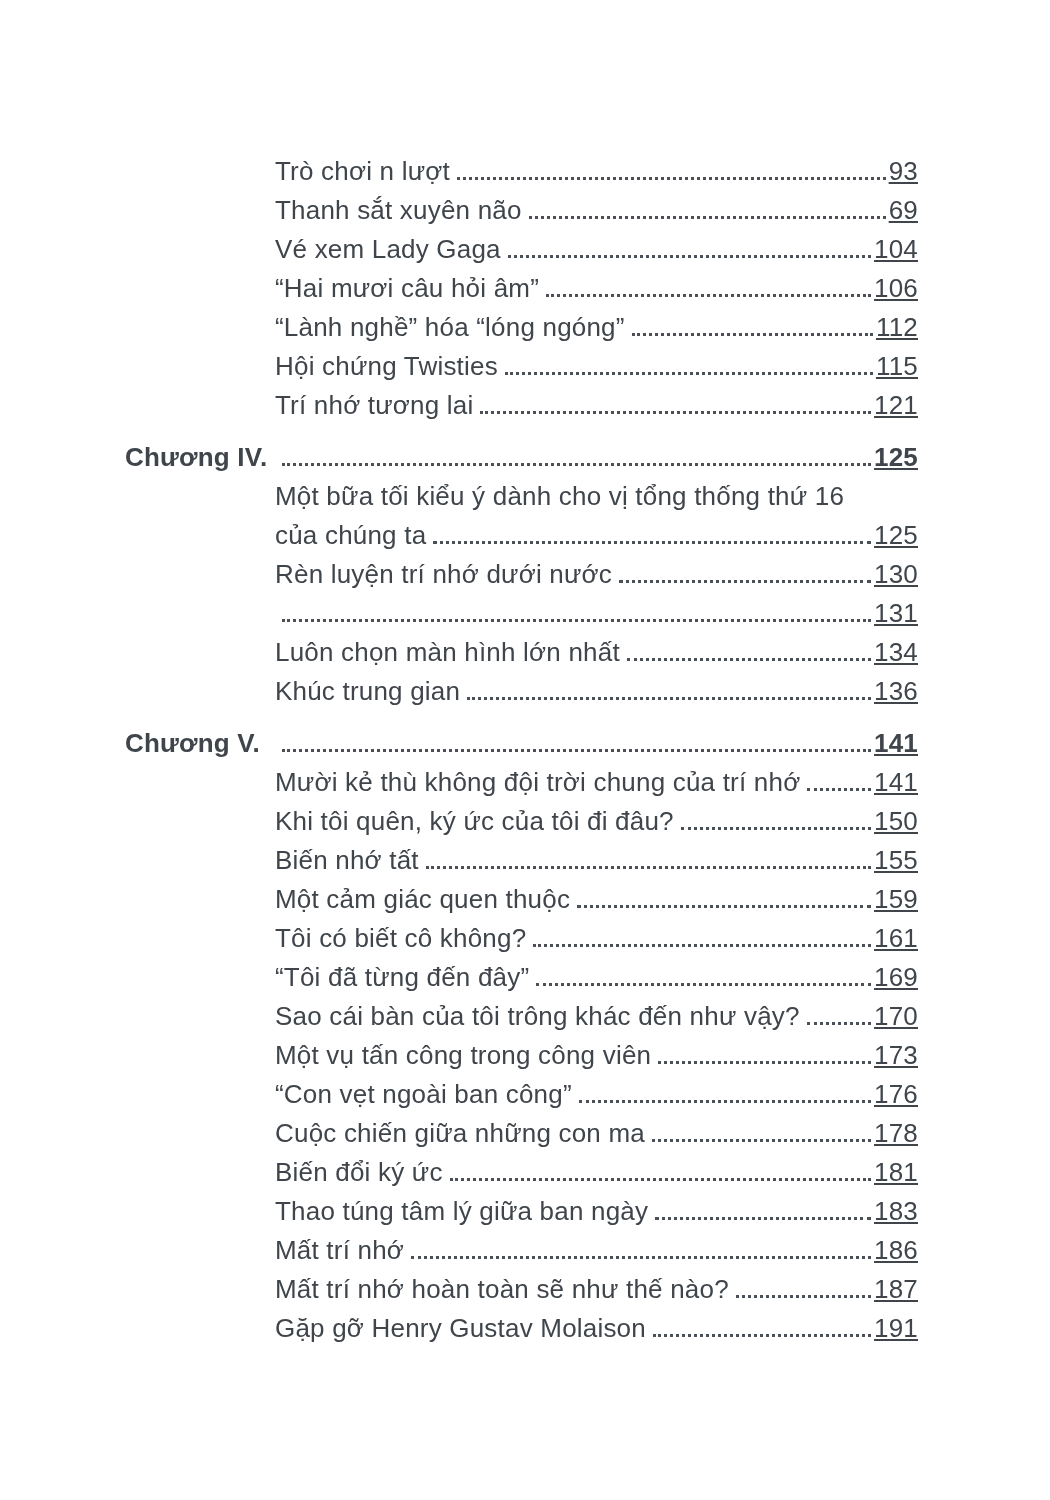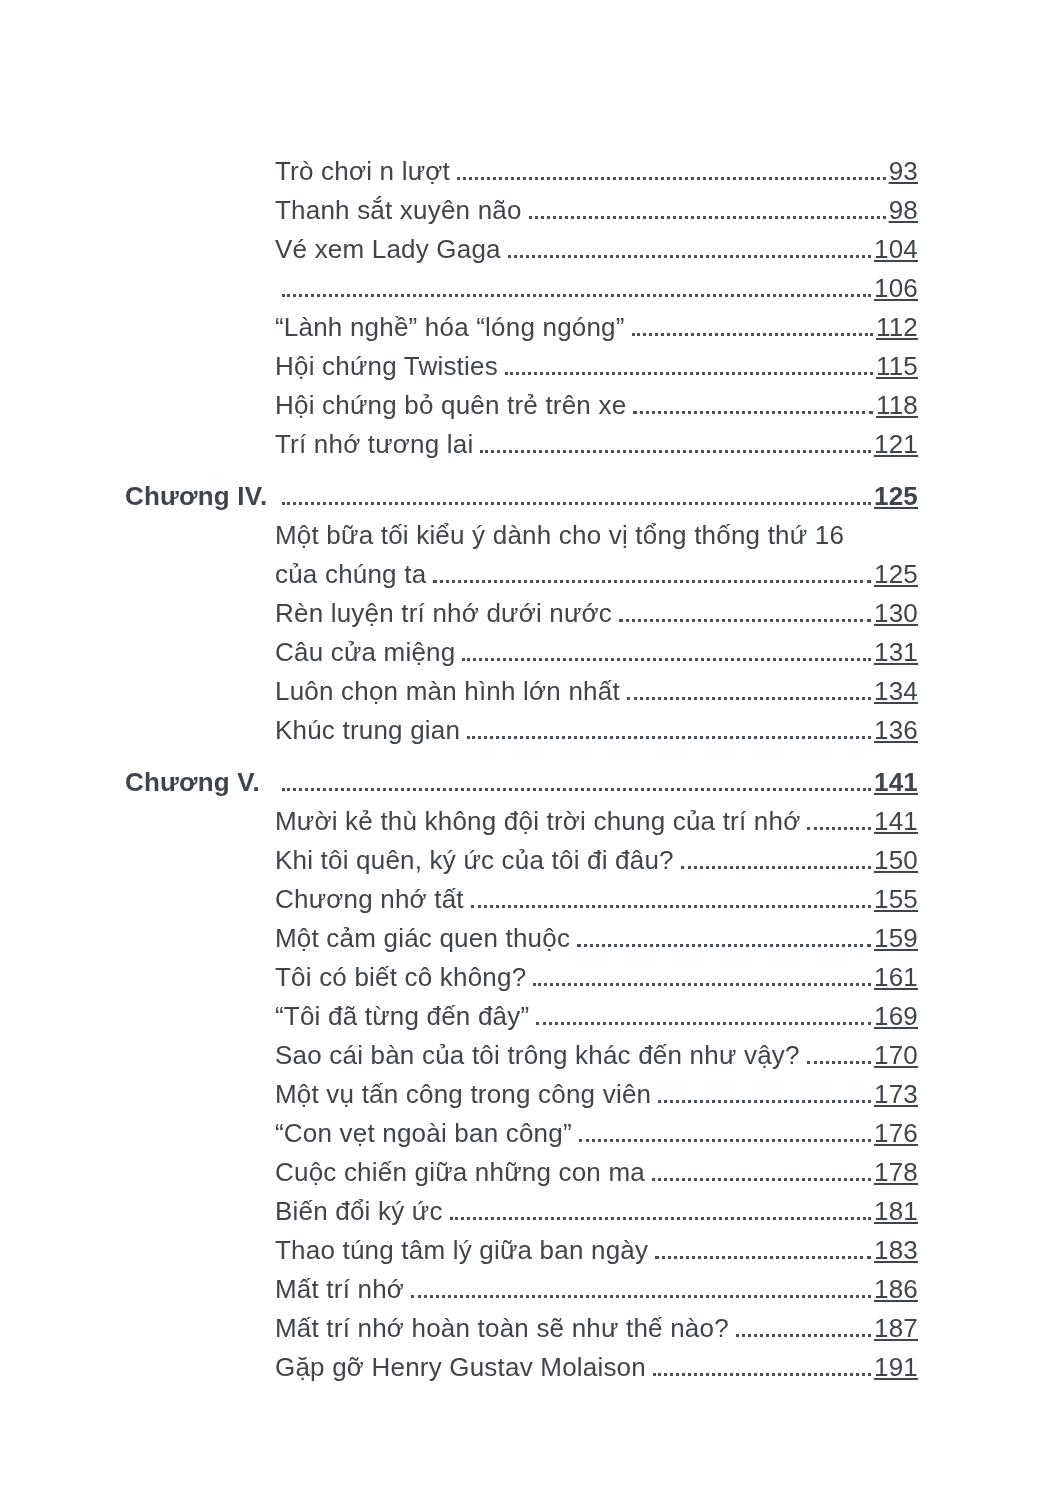--- a/index.html
+++ b/index.html
@@ -60,60 +60,53 @@
           <span class="entry-title">Trò chơi n lượt</span>
           <span class="dots"></span>
           <span class="page-num">93</span>
         </span>
       </div>
       <div class="row">
         <span class="chapter-col"></span>
         <span class="entry-body">
           <span class="entry-title">Thanh sắt xuyên não</span>
           <span class="dots"></span>
-          <span class="page-num">98</span>
+          <span class="page-num">69</span>
         </span>
       </div>
       <div class="row">
         <span class="chapter-col"></span>
         <span class="entry-body">
           <span class="entry-title">Vé xem Lady Gaga</span>
           <span class="dots"></span>
           <span class="page-num">104</span>
         </span>
       </div>
       <div class="row">
         <span class="chapter-col"></span>
         <span class="entry-body">
+          <span class="entry-title">“Hai mươi câu hỏi âm”</span>
           <span class="dots"></span>
           <span class="page-num">106</span>
         </span>
       </div>
       <div class="row">
         <span class="chapter-col"></span>
         <span class="entry-body">
           <span class="entry-title">“Lành nghề” hóa “lóng ngóng”</span>
           <span class="dots"></span>
           <span class="page-num">112</span>
         </span>
       </div>
       <div class="row">
         <span class="chapter-col"></span>
         <span class="entry-body">
           <span class="entry-title">Hội chứng Twisties</span>
           <span class="dots"></span>
           <span class="page-num">115</span>
-        </span>
-      </div>
-      <div class="row">
-        <span class="chapter-col"></span>
-        <span class="entry-body">
-          <span class="entry-title">Hội chứng bỏ quên trẻ trên xe</span>
-          <span class="dots"></span>
-          <span class="page-num">118</span>
         </span>
       </div>
       <div class="row">
         <span class="chapter-col"></span>
         <span class="entry-body">
           <span class="entry-title">Trí nhớ tương lai</span>
           <span class="dots"></span>
           <span class="page-num">121</span>
         </span>
       </div>
@@ -142,21 +135,20 @@
         <span class="chapter-col"></span>
         <span class="entry-body">
           <span class="entry-title">Rèn luyện trí nhớ dưới nước</span>
           <span class="dots"></span>
           <span class="page-num">130</span>
         </span>
       </div>
       <div class="row">
         <span class="chapter-col"></span>
         <span class="entry-body">
-          <span class="entry-title">Câu cửa miệng</span>
           <span class="dots"></span>
           <span class="page-num">131</span>
         </span>
       </div>
       <div class="row">
         <span class="chapter-col"></span>
         <span class="entry-body">
           <span class="entry-title">Luôn chọn màn hình lớn nhất</span>
           <span class="dots"></span>
           <span class="page-num">134</span>
@@ -189,21 +181,21 @@
         <span class="chapter-col"></span>
         <span class="entry-body">
           <span class="entry-title">Khi tôi quên, ký ức của tôi đi đâu?</span>
           <span class="dots"></span>
           <span class="page-num">150</span>
         </span>
       </div>
       <div class="row">
         <span class="chapter-col"></span>
         <span class="entry-body">
-          <span class="entry-title">Chương nhớ tất</span>
+          <span class="entry-title">Biến nhớ tất</span>
           <span class="dots"></span>
           <span class="page-num">155</span>
         </span>
       </div>
       <div class="row">
         <span class="chapter-col"></span>
         <span class="entry-body">
           <span class="entry-title">Một cảm giác quen thuộc</span>
           <span class="dots"></span>
           <span class="page-num">159</span>

